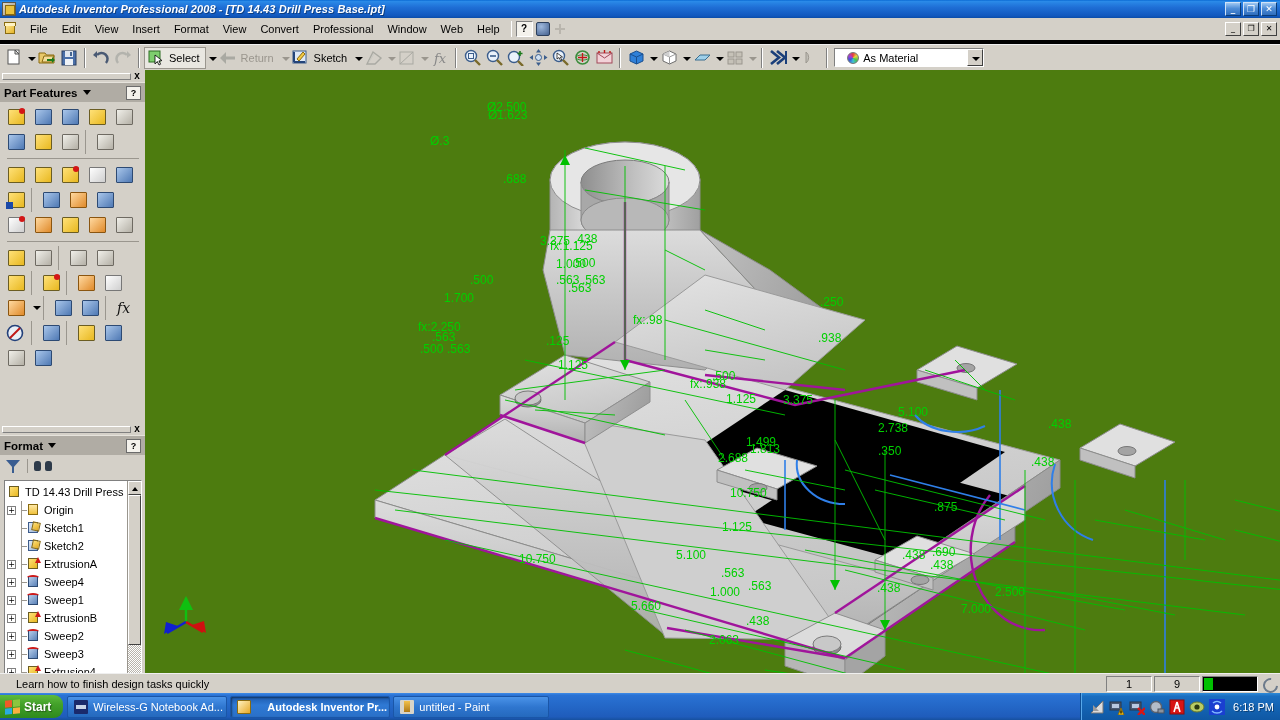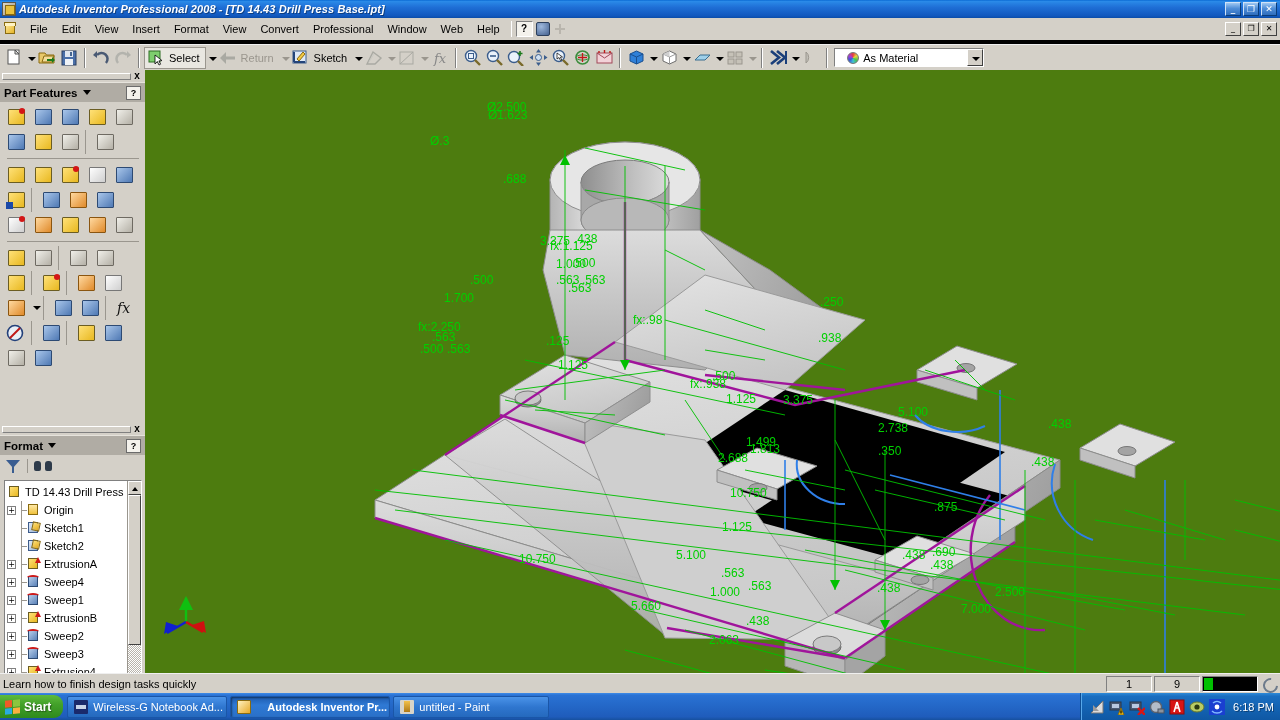--- a/index.html
+++ b/index.html
@@ -228,21 +228,21 @@
     background:#4d7c0f; overflow:hidden;
   }
   .view3d svg{ display:block; }
 
   
   .statusbar{
     position:absolute; left:0; bottom:27px; width:1280px; height:20px;
     background:#d4d0c8; display:flex; align-items:center;
     border-top:1px solid #efefef;
   }
-  .status-text{ padding-left:3px; font-size:11px; color:#000; }
+  .status-text{ padding-left:16px; font-size:11px; color:#000; }
   .status-right{ margin-left:auto; display:flex; align-items:center; gap:0; padding-right:2px;}
   .spanel{
     height:16px; min-width:46px; padding:0 6px; background:#d4d0c8;
     border:1px solid #808080; border-right-color:#fff; border-bottom-color:#fff;
     font-size:11px; text-align:center; line-height:14px; margin-right:2px;
   }
   .spanel.bar{ background:#000; min-width:56px; padding:0; position:relative; }
   .spanel.bar i{ position:absolute; left:1px; top:1px; bottom:1px; width:9px; background:#00c000;}
   .sicon-sat{ width:18px;height:16px; position:relative; }
   .sicon-sat:after{content:"";position:absolute;left:3px;top:2px;width:11px;height:11px;

